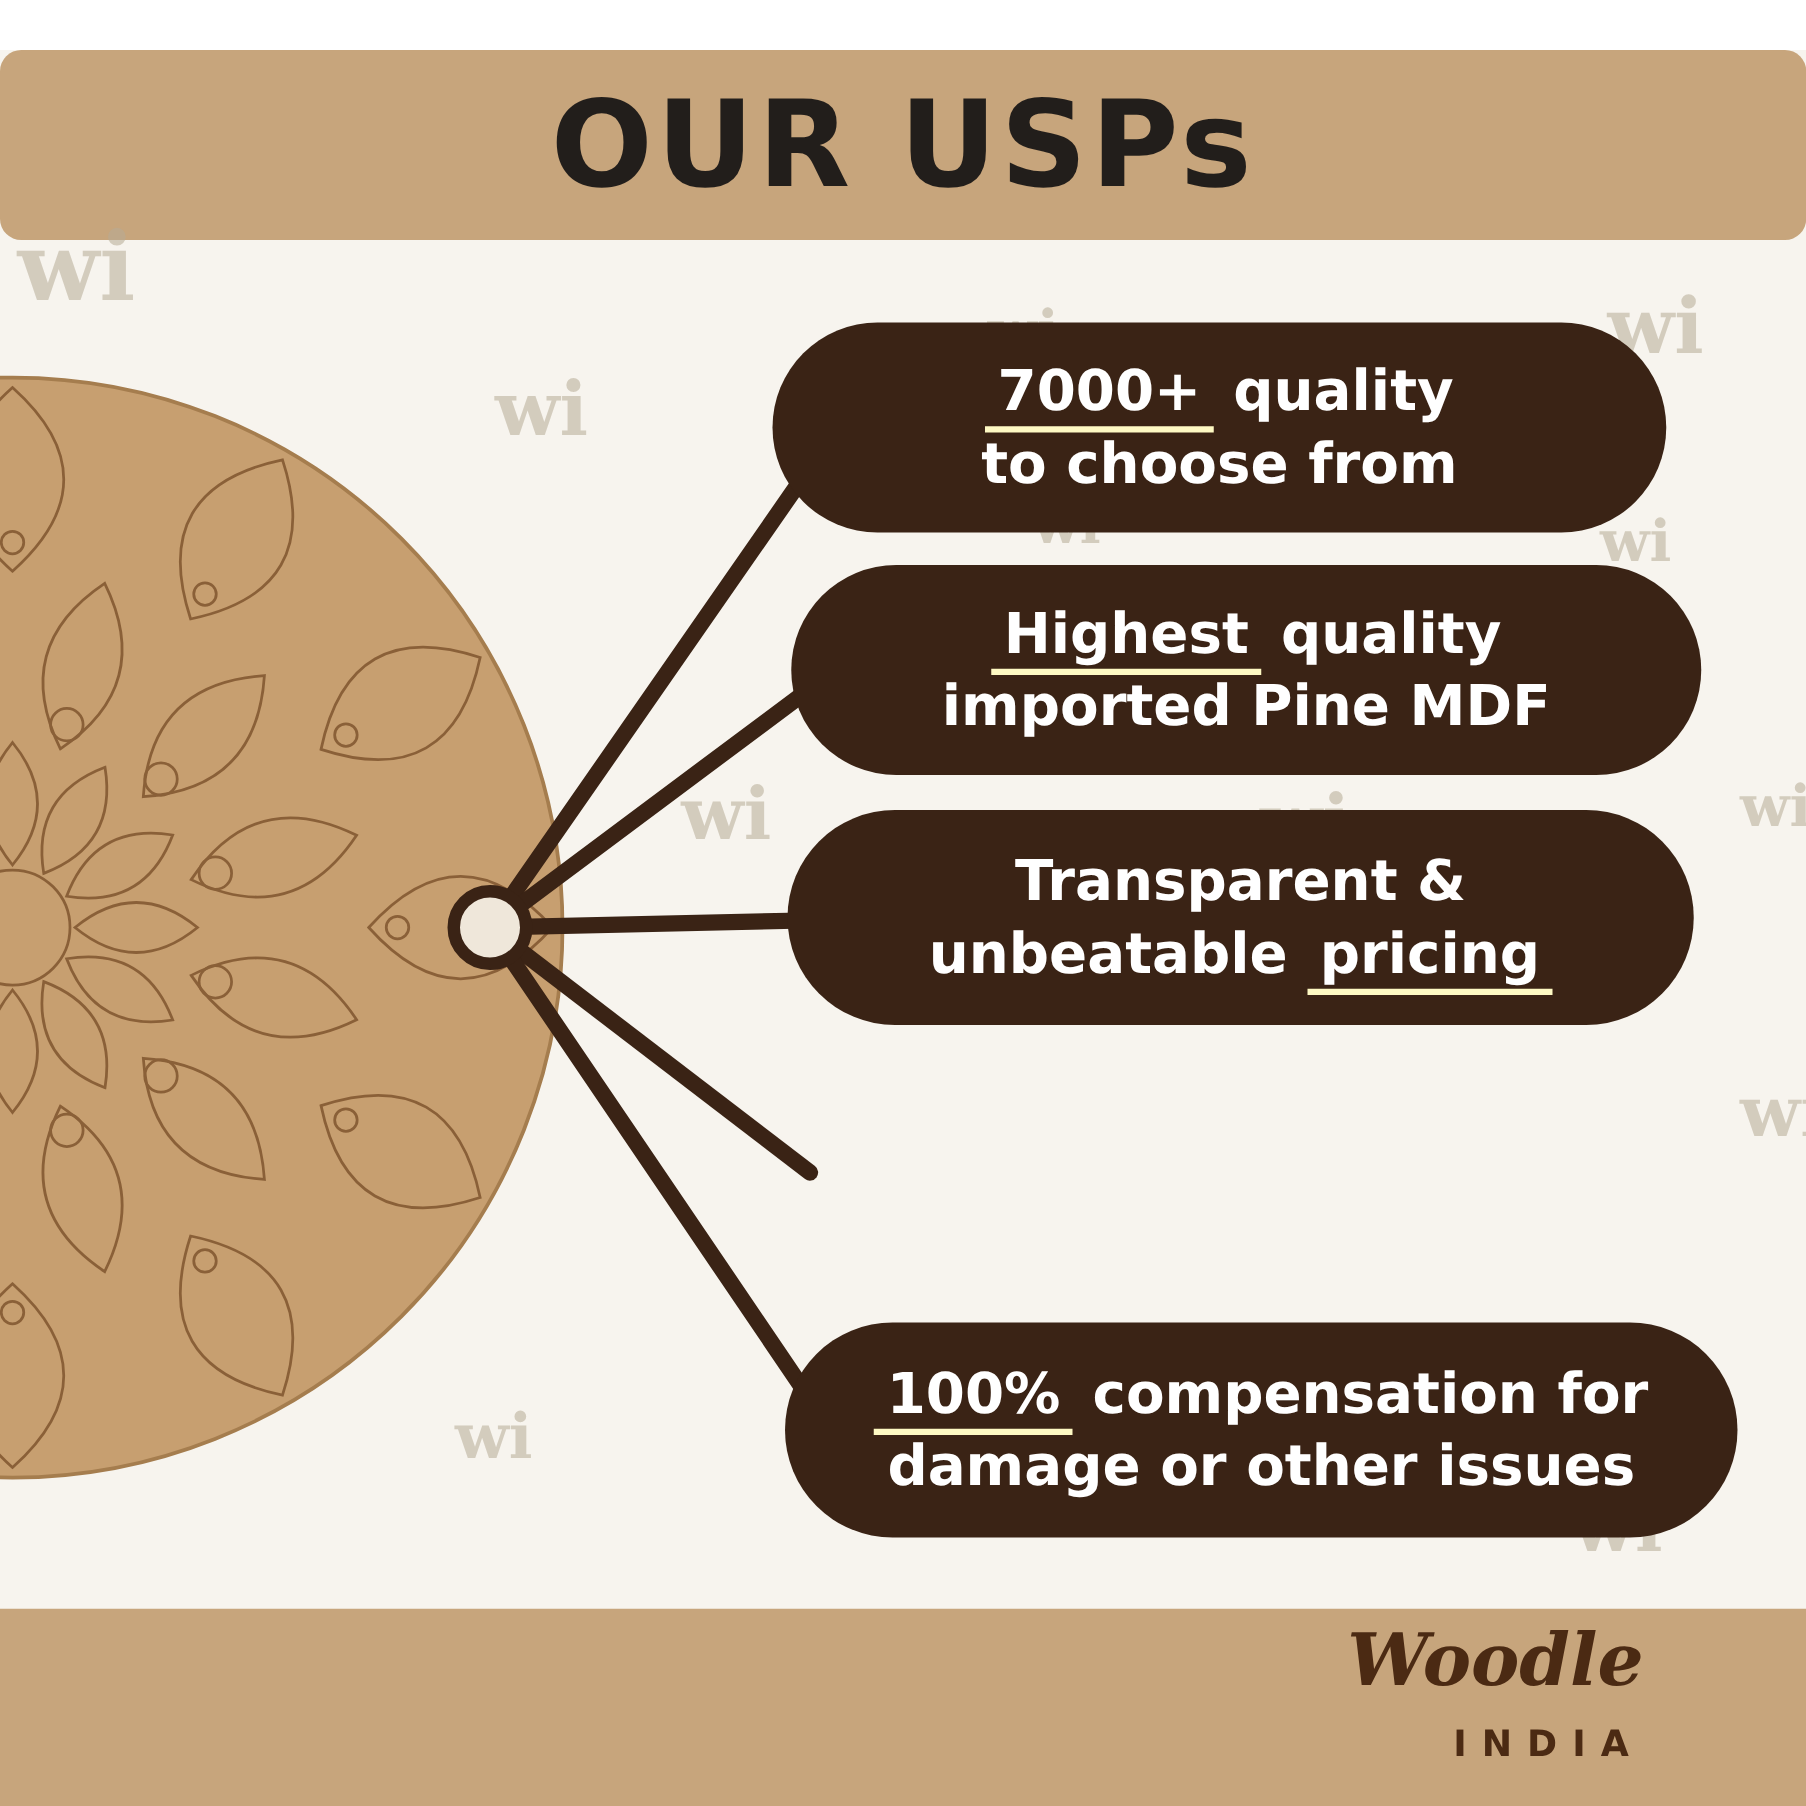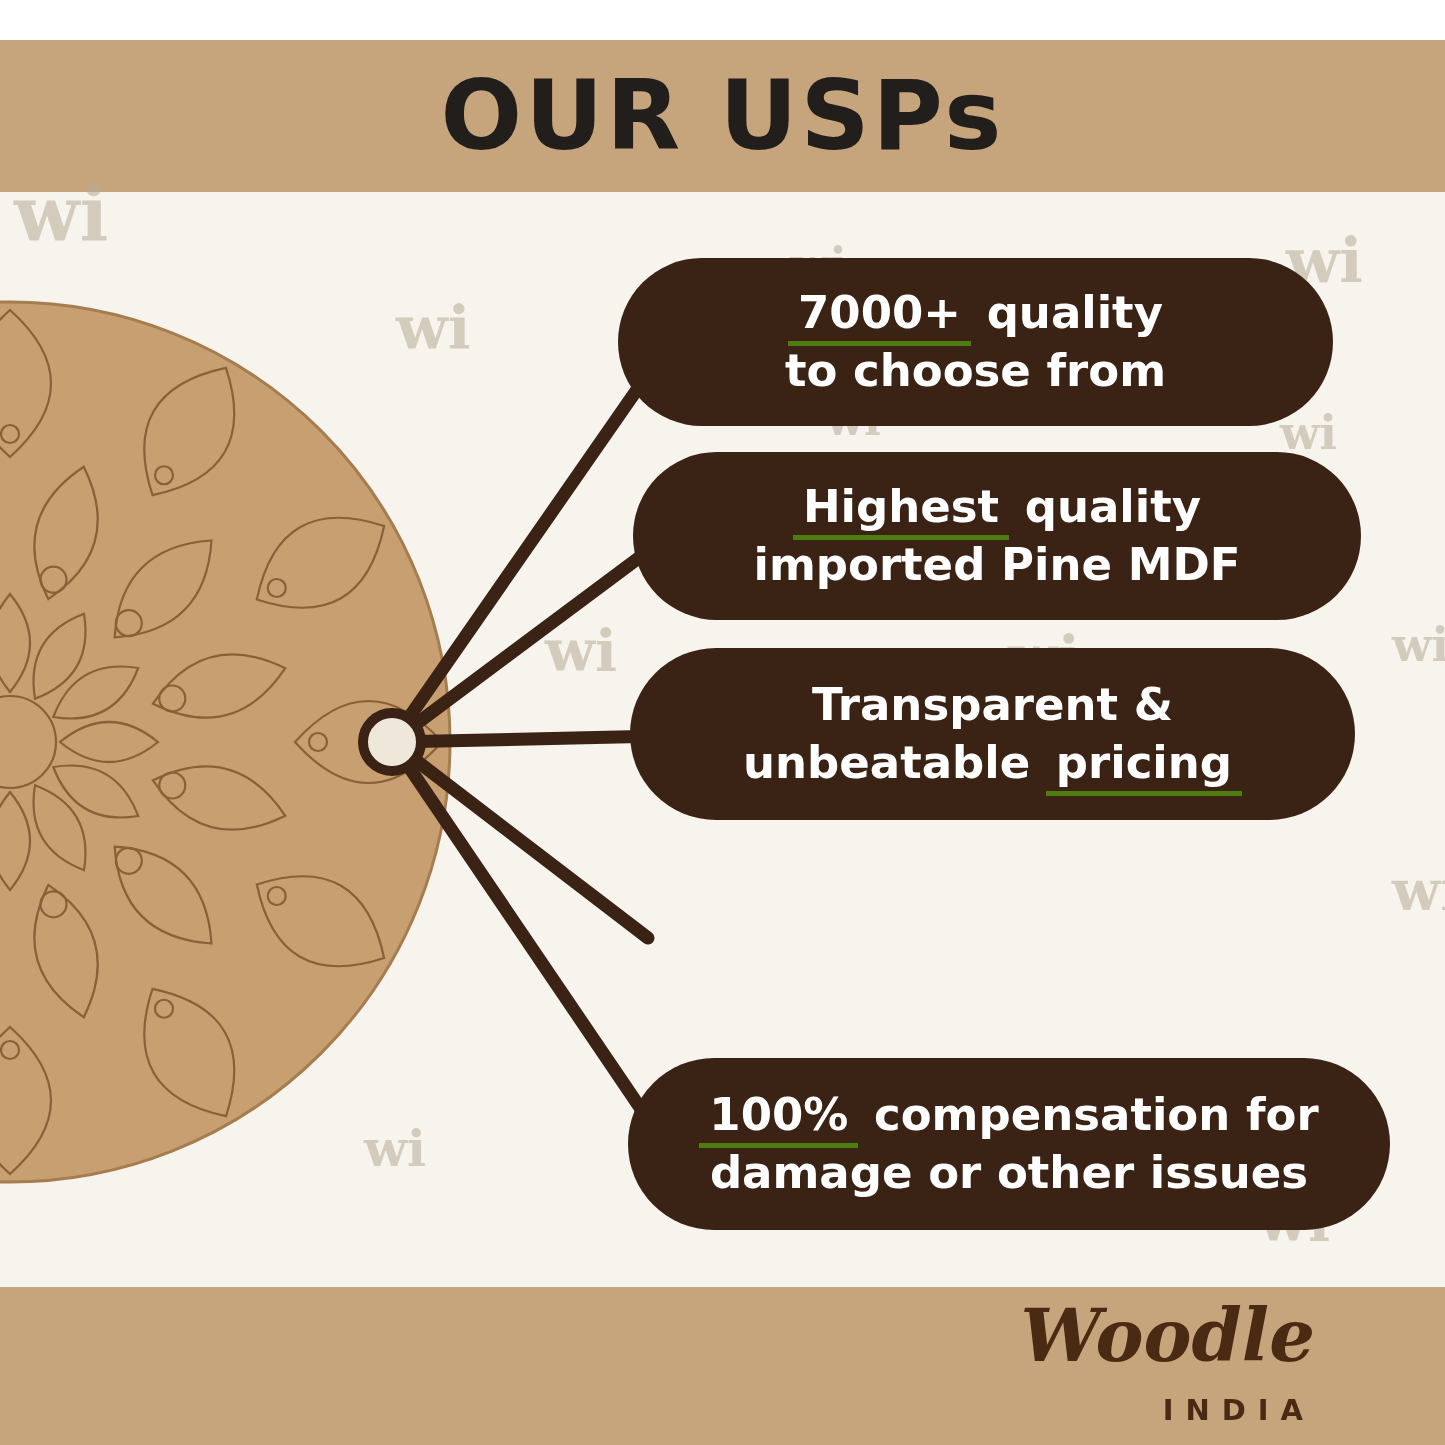--- a/index.html
+++ b/index.html
@@ -3,41 +3,41 @@
 <meta charset="utf-8">
 <style>
   html,body{margin:0;padding:0;background:#ddd;}
   .canvas{
     position:relative;width:1445px;height:1445px;overflow:hidden;
     background:var(--bg,#f7f4ee);
     font-family:"DejaVu Sans","Liberation Sans",sans-serif;
   }
   .strip-top{position:absolute;top:0;left:0;right:0;height:40px;background:#ffffff;}
   .band{position:absolute;left:0;right:0;background:var(--band,#c7a57c);}
-  .band.top{top:40px;height:152px;display:flex;align-items:center;justify-content:center;}
+  .band.top{top:40px;height:152px;display:flex;align-items:center;justify-content:center;border-radius:17px;}
   .band.bottom{top:1287px;height:158px;}
   .page-title{
     margin:0;font-size:96px;font-weight:800;color:#221e1b;letter-spacing:3px;line-height:1;
   }
   .layer{position:absolute;inset:0;pointer-events:none;}
   .wm{
     position:absolute;font-family:"DejaVu Serif","Liberation Serif",serif;
     font-weight:700;color:rgba(182,172,150,0.55);line-height:1;
   }
   .mdf-svg{position:absolute;left:0;top:292px;}
   .pill{
     position:absolute;background:var(--pill,#3a2315);border-radius:95px;color:#ffffff;
     display:flex;flex-direction:column;align-items:center;justify-content:center;
     text-align:center;font-weight:700;font-size:45px;line-height:1.3;
   }
-  .pill .u{border-bottom:5px solid #4d7c0f;padding:0 10px 2px;}
+  .pill .u{border-bottom:5px solid #fef9c3;padding:0 10px 2px;}
   .logo{position:absolute;right:130px;top:1298px;color:var(--logo,#4b2a13);}
   .logo-name{
     font-family:"DejaVu Serif","Liberation Serif",serif;font-style:italic;font-weight:700;
-    font-size:72px;line-height:1.05;
+    font-size:58px;line-height:1.05;
   }
   .logo-sub{font-size:29px;font-weight:700;letter-spacing:12px;text-align:right;margin-top:19px;}
 </style>
 </head>
 <body>
 
 <div class="canvas" style="--band: #c7a57c; --bg: #f7f4ee; --pill: #3a2315; --logo: #4b2a13;">
 
   <div class="strip-top"></div>
 

